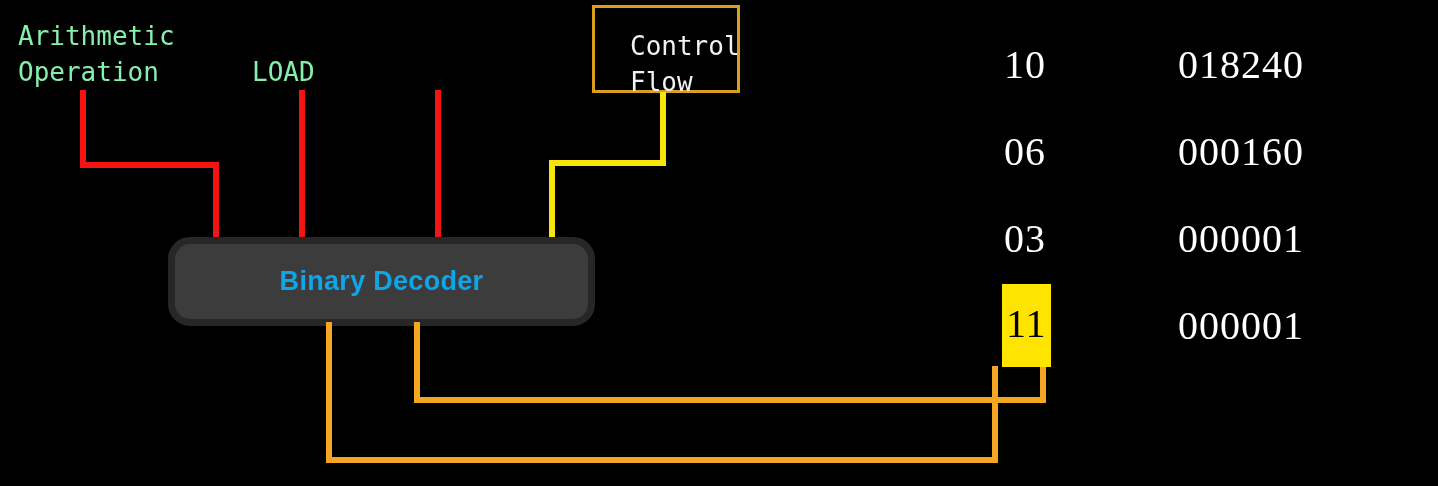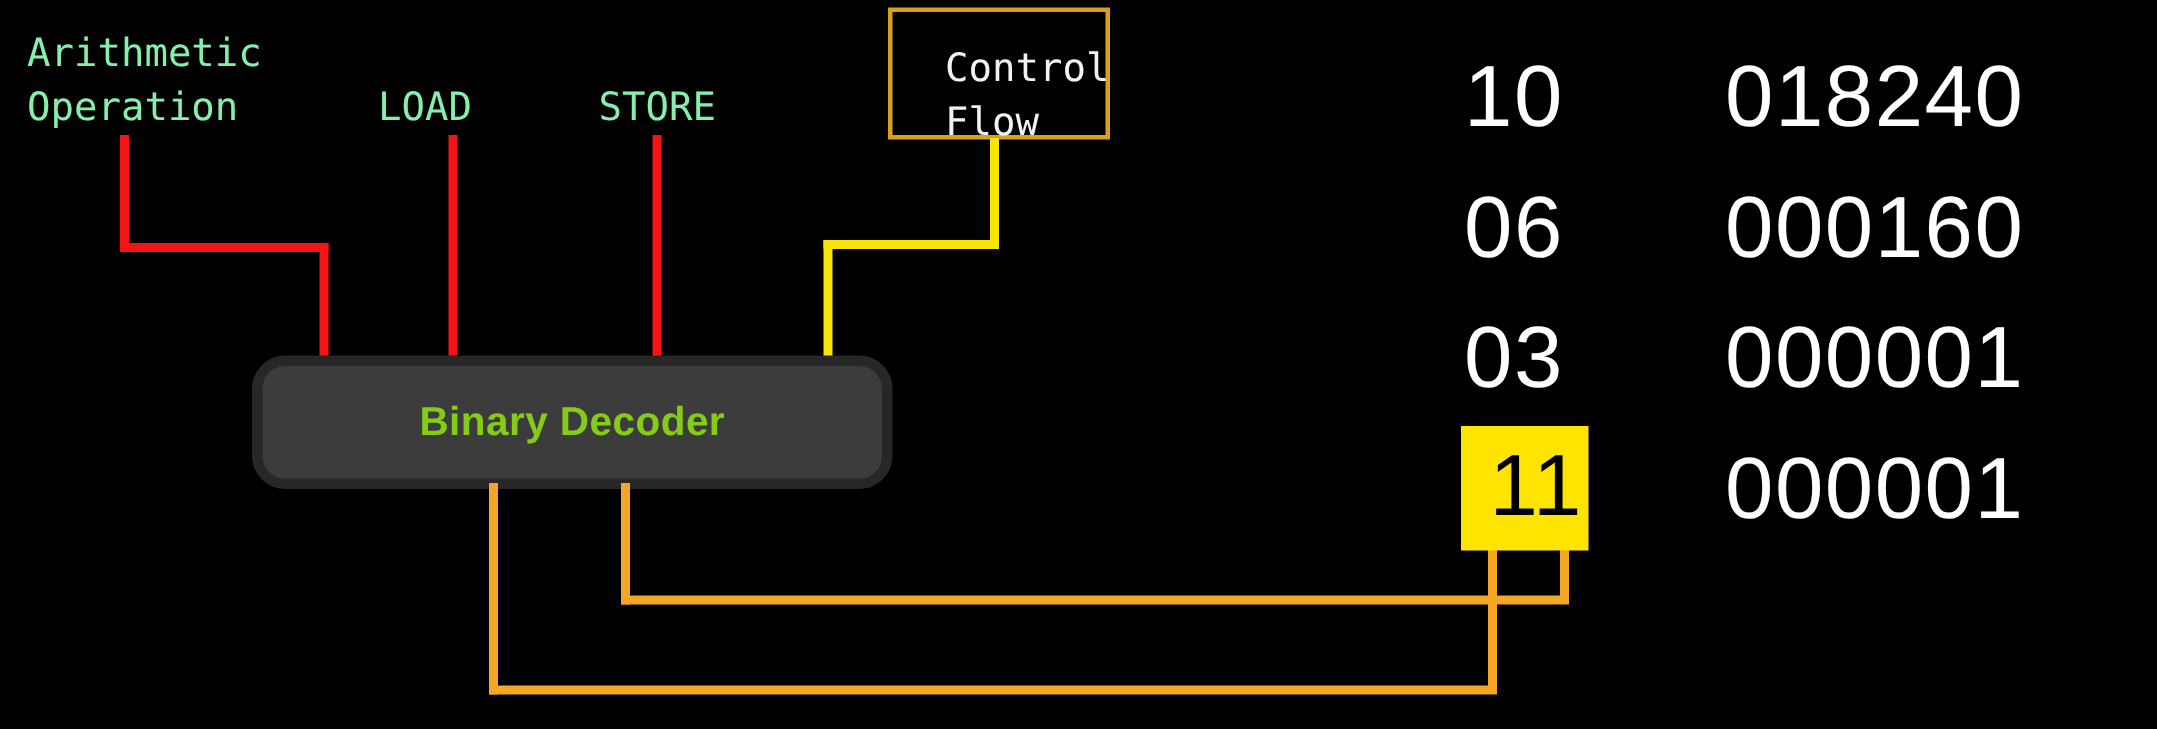--- a/index.html
+++ b/index.html
@@ -63,21 +63,21 @@
     height: 89px;
     background: #3c3c3c;
     border: 7px solid #272727;
     border-radius: 22px;
     box-sizing: border-box;
     display: flex;
     align-items: center;
     justify-content: center;
   }
   #binary-decoder-label {
-    color: #84cc16;
+    color: #0ea5e9;
     font-family: "Liberation Sans", sans-serif;
     font-weight: bold;
     font-size: 27px;
     letter-spacing: 0.3px;
     white-space: nowrap;
   }
 
   
   .wire {
     position: absolute;
@@ -95,47 +95,47 @@
     top: 30px;
     width: 440px;
   }
   .bin-row {
     position: relative;
     height: 87px;
   }
   .bin-addr, .bin-val {
     position: absolute;
     color: #ffffff;
-    font-family: Liberation Sans, sans-serif;
-    font-size: 58px;
+    font-family: Liberation Serif, serif;
+    font-size: 40px;
     line-height: 62px;
     white-space: pre;
     letter-spacing: 1px;
+    margin-left: 28px;
   }
   .bin-addr { left: 0px; top: 4px; }
   .bin-val  { left: 174px; top: 4px; }
   .bin-row.highlight .bin-addr {
     background: #ffe400;
     color: #000000;
-    padding: 9px 4px 12px 19px;
+    padding: 9px 4px 12px 4px;
     top: -7px;
     left: -2px;
   }
 </style>
 </head>
 <body>
 
 <div id="canvas">
 
   <div class="mono-label" id="label-arith">Arithmetic
 Operation</div>
 
   <div class="mono-label" id="label-load">LOAD</div>
 
-  <div class="mono-label" id="label-store">STORE</div>
 
   <div id="control-flow-box">
     <div id="control-flow-label">Control
 Flow</div>
   </div>
 
   <div class="wire wire-v red" style="left:80px;  top:90px;  height:78px;"></div>
   <div class="wire wire-h red" style="left:80px;  top:162px; width:139px;"></div>
   <div class="wire wire-v red" style="left:213px; top:162px; height:80px;"></div>
 

